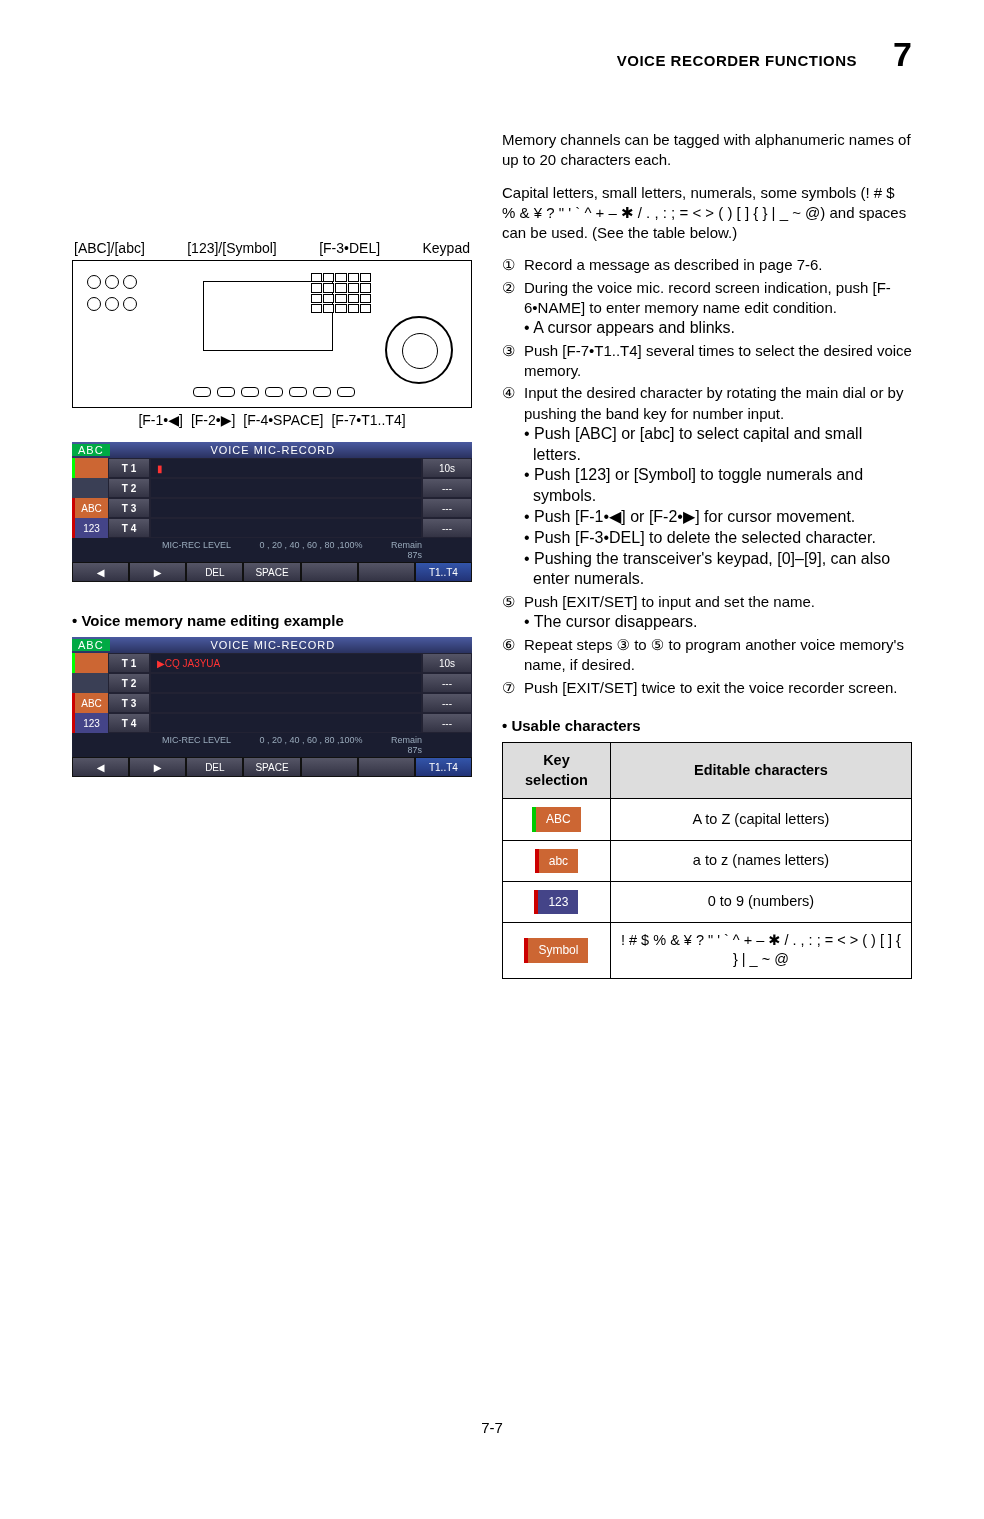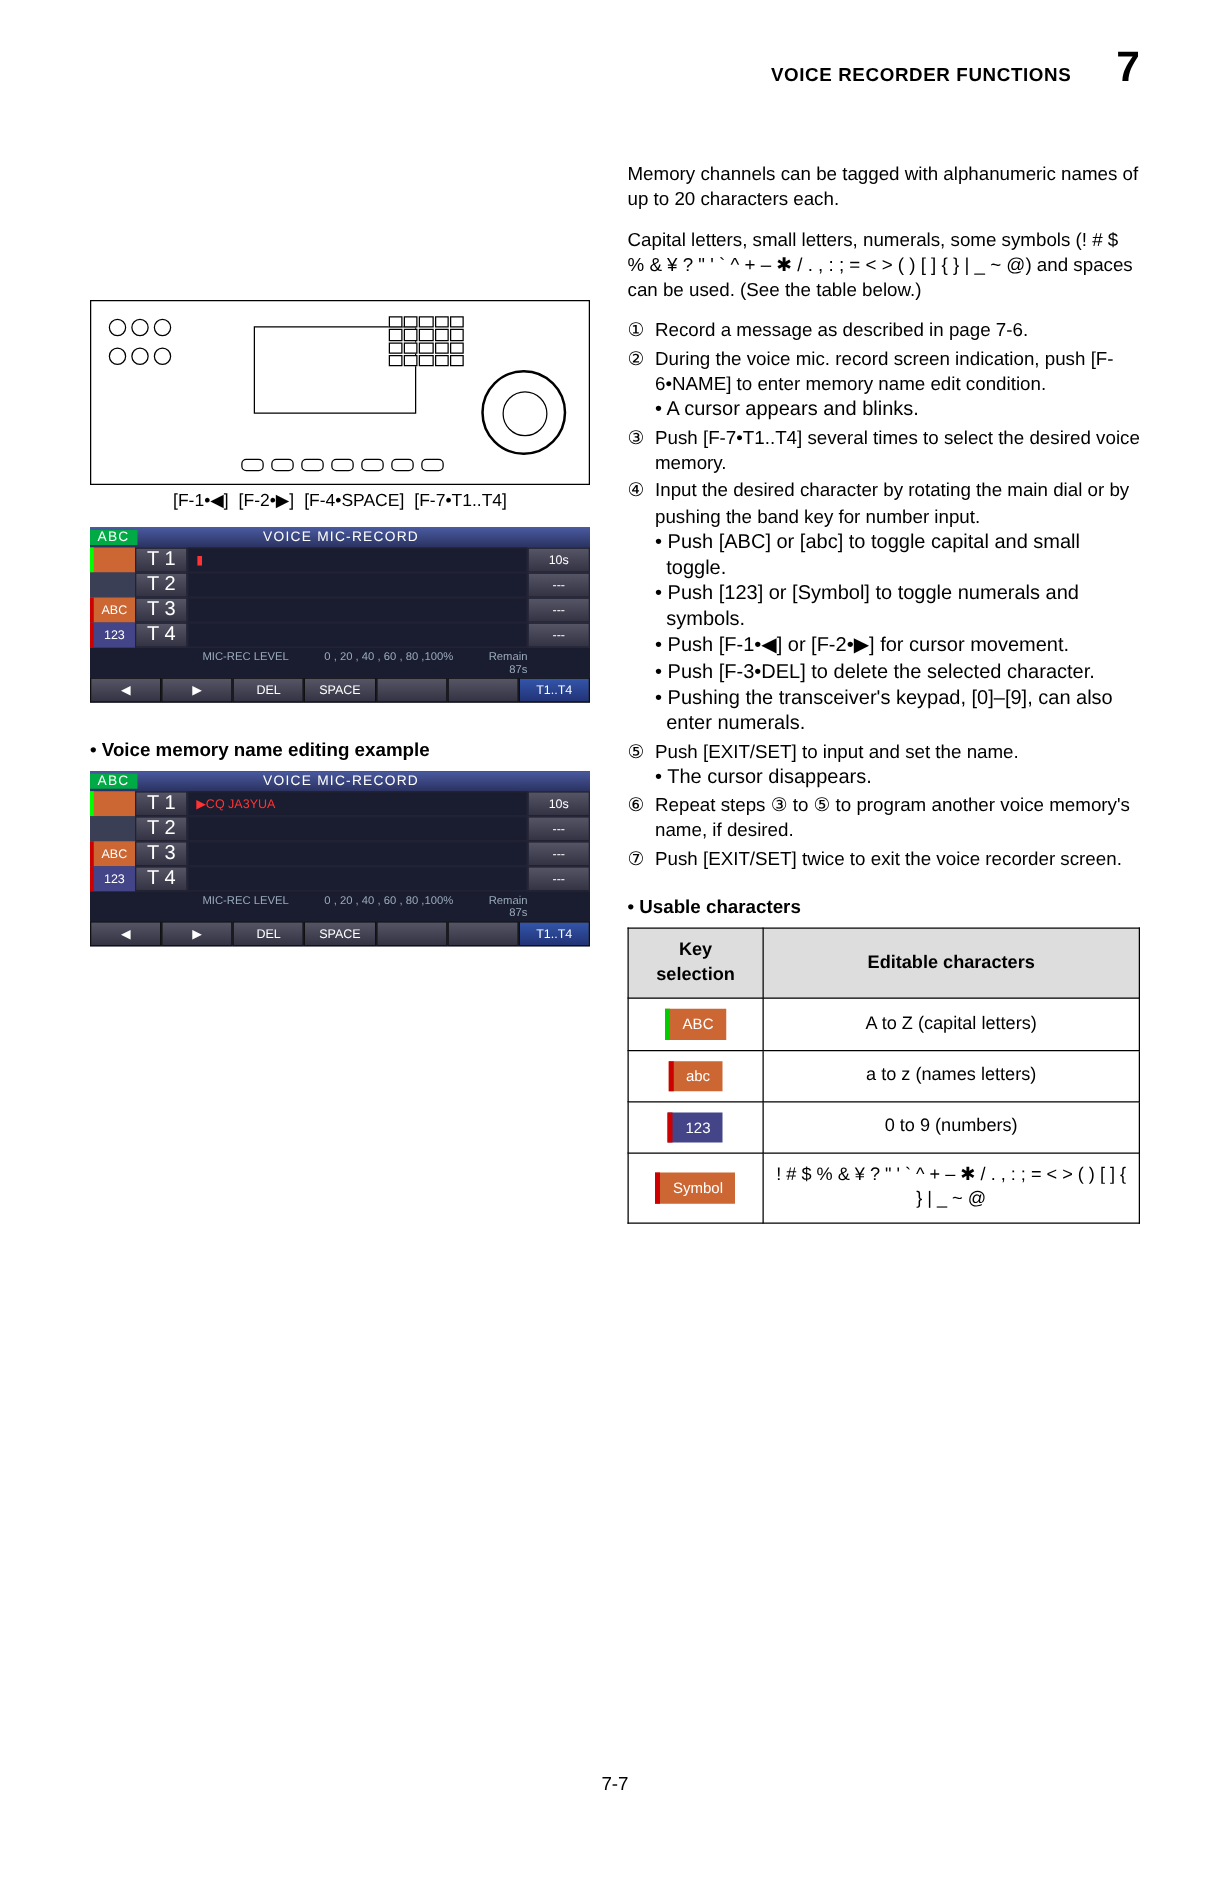--- a/index.html
+++ b/index.html
@@ -196,21 +196,22 @@
   .tab-active { background:#c63; border-left:3px solid #0f0; }
   .tab-abc { background:#c63; border-left:3px solid #c00; }
   .tab-123 { background:#448; border-left:3px solid #c00; }
   .tab-empty { background:#3a3f55; }
   .lcd-cell-label {
     width: 42px;
     background: linear-gradient(#556, #334);
     color:#fff;
     display:flex;align-items:center;justify-content:center;
     border:1px solid #223;
-    font-size:16px;
+    font-size:10px;
+    font-weight:bold;
   }
   .lcd-cell-content {
     flex:1;
     background:#1a1d30;
     border:1px solid #223;
     color:#f33;
     padding-left:6px;
     display:flex;align-items:center;
     font-size:10px;
   }
@@ -295,20 +296,26 @@
     <span class="header-num">7</span>
   </div>
 
 
   <div class="columns">
 
     <div class="left-col">
 
       <div style="height:110px"></div>
 
+      <div class="callouts">
+        <span>[ABC]/[abc]</span>
+        <span>[123]/[Symbol]</span>
+        <span>[F-3•DEL]</span>
+        <span>Keypad</span>
+      </div>
 
       <div class="radio-diagram">
         <div class="rd-left-knobs">
           <span class="rd-knob"></span><span class="rd-knob"></span><span class="rd-knob"></span><br>
           <span class="rd-knob"></span><span class="rd-knob"></span><span class="rd-knob"></span>
         </div>
         <div class="rd-screen"></div>
         <div class="rd-keypad">
             <div></div>
             <div></div>
@@ -484,21 +491,21 @@
             <div class="step-line">
               <div class="step-num">③</div>
               <div class="step-text">Push [F-7•T1..T4] several times to select the desired voice memory.</div>
             </div>
           </div>
           <div class="step">
             <div class="step-line">
               <div class="step-num">④</div>
               <div class="step-text">Input the desired character by rotating the main dial or by pushing the band key for number input.</div>
             </div>
-            <div class="sub-bullet">• Push [ABC] or [abc] to toggle capital and small toggle.</div>
+            <div class="sub-bullet">• Push [ABC] or [abc] to select capital and small letters.</div>
             <div class="sub-bullet">• Push [123] or [Symbol] to toggle numerals and symbols.</div>
             <div class="sub-bullet">• Push [F-1•◀] or [F-2•▶] for cursor movement.</div>
             <div class="sub-bullet">• Push [F-3•DEL] to delete the selected character.</div>
             <div class="sub-bullet">• Pushing the transceiver's keypad, [0]–[9], can also enter numerals.</div>
           </div>
           <div class="step">
             <div class="step-line">
               <div class="step-num">⑤</div>
               <div class="step-text">Push [EXIT/SET] to input and set the name.</div>
             </div>

